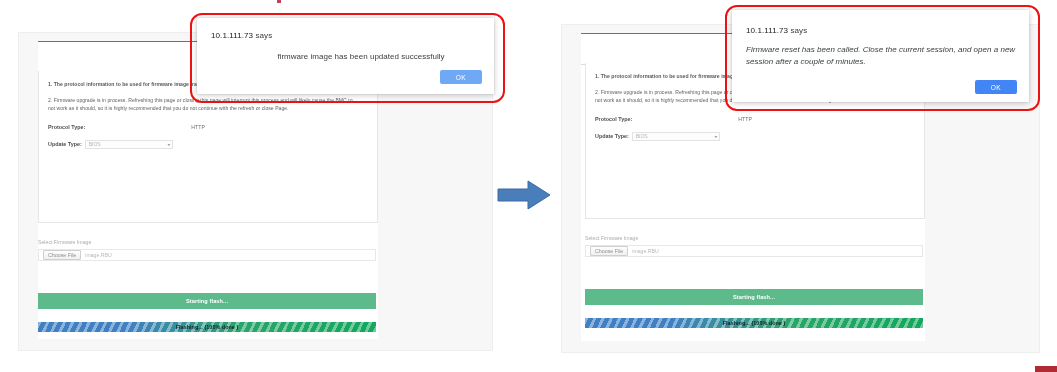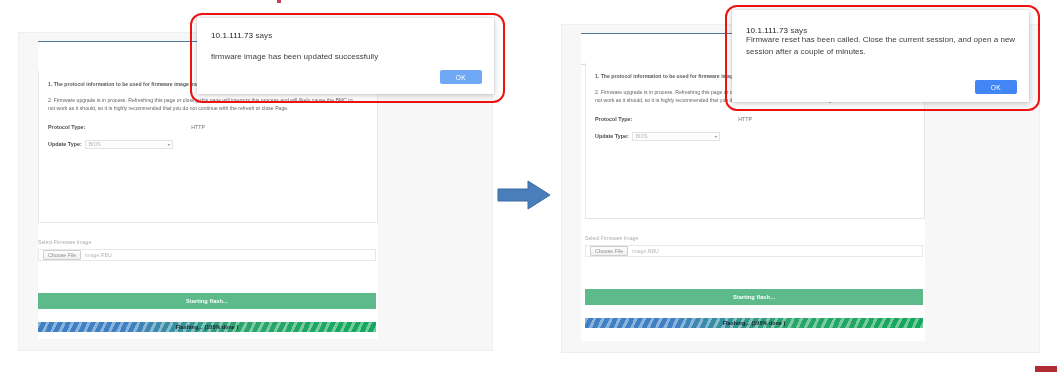--- a/index.html
+++ b/index.html
@@ -235,21 +235,21 @@
     <div class="progress" style="position:absolute; left:0px; top:281px; width:338px; height:10px;">
       <span>Flashing... (100% done )</span>
     </div>
   </div>
 </div>
 
 <div class="alert" style="left:197px; top:18px; width:297px; height:76px;">
   <div class="alert-origin" style="position:absolute; left:14px; top:13px;">
     <b>10.1.111.73</b><span> says</span>
   </div>
-  <div class="alert-msg" style="position:absolute; left:14px; top:33px; width:268px;">firmware image has been updated successfully</div>
+  <div class="alert-msg" style="position:absolute; left:30px; top:33px; width:268px;text-align:center;">firmware image has been updated successfully</div>
   <div class="alert-actions" style="position:absolute; right:12px; bottom:10px;">
     <div class="ok-btn" style="width:42px; height:14px; background:#6fa8f4;">OK</div>
   </div>
 </div>
 
 <div class="ring" style="left:190px; top:13px; width:311px; height:86px;"></div>
 
 <div class="arrow" style="left:496px; top:178px; width:56px; height:34px;">
   <svg width="56" height="34" viewBox="0 0 56 34">
     <polygon points="2,11 32,11 32,3 54,17 32,31 32,23 2,23" fill="#4a7ebb" stroke="#3a6ba6" stroke-width="1"></polygon>
@@ -295,21 +295,21 @@
     <div class="progress" style="position:absolute; left:4px; top:285px; width:338px; height:10px;">
       <span>Flashing... (100% done )</span>
     </div>
   </div>
 </div>
 
 <div class="alert" style="left:732px; top:10px; width:297px; height:92px;">
   <div class="alert-origin" style="position:absolute; left:14px; top:16px;">
     <b>10.1.111.73</b><span> says</span>
   </div>
-  <div class="alert-msg" style="position:absolute; left:14px; top:24px; width:272px;">Firmware reset has been called. Close the current session, and open a new session after a couple of minutes.</div>
+  <div class="alert-msg" style="position:absolute; left:14px; top:34px; width:272px;font-style:italic;">Firmware reset has been called. Close the current session, and open a new session after a couple of minutes.</div>
   <div class="alert-actions" style="position:absolute; right:12px; bottom:8px;">
     <div class="ok-btn" style="width:42px; height:14px; background:#4285f4;">OK</div>
   </div>
 </div>
 
 <div class="ring" style="left:725px; top:5px; width:311px; height:102px;"></div>
 
 <div class="artifact-top" style="left:277px; top:0px; width:4px; height:3px; background:#c2415a;"></div>
 <div class="artifact-corner" style="left:1035px; top:366px; width:22px; height:6px;"></div>
 

